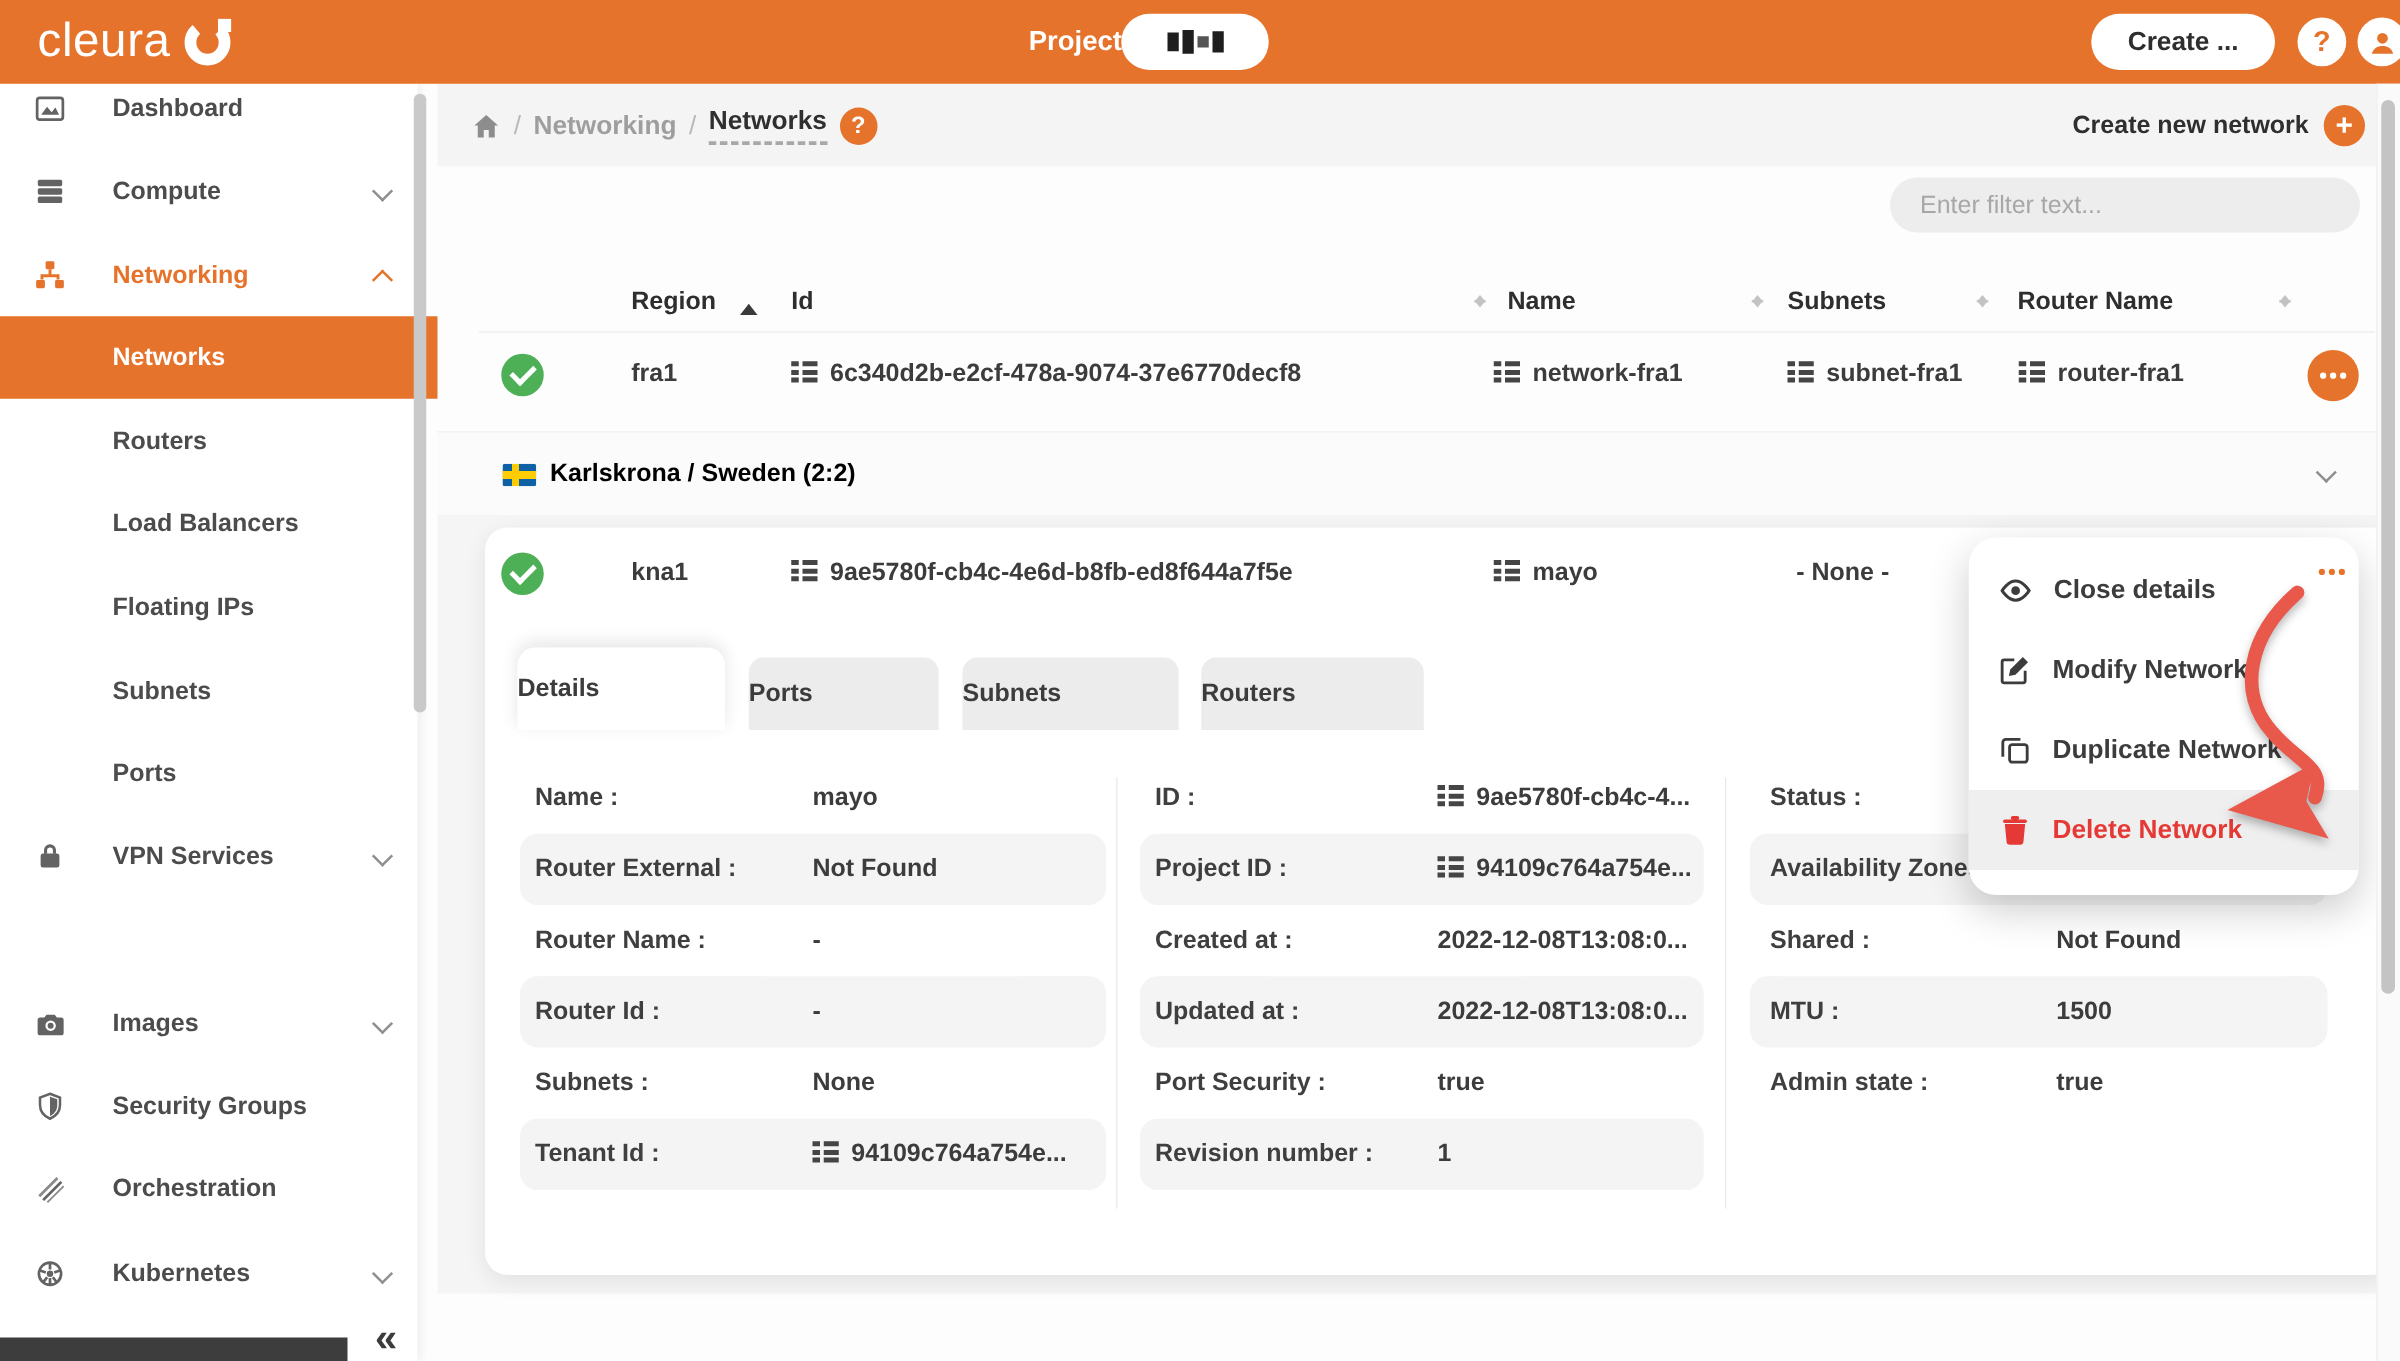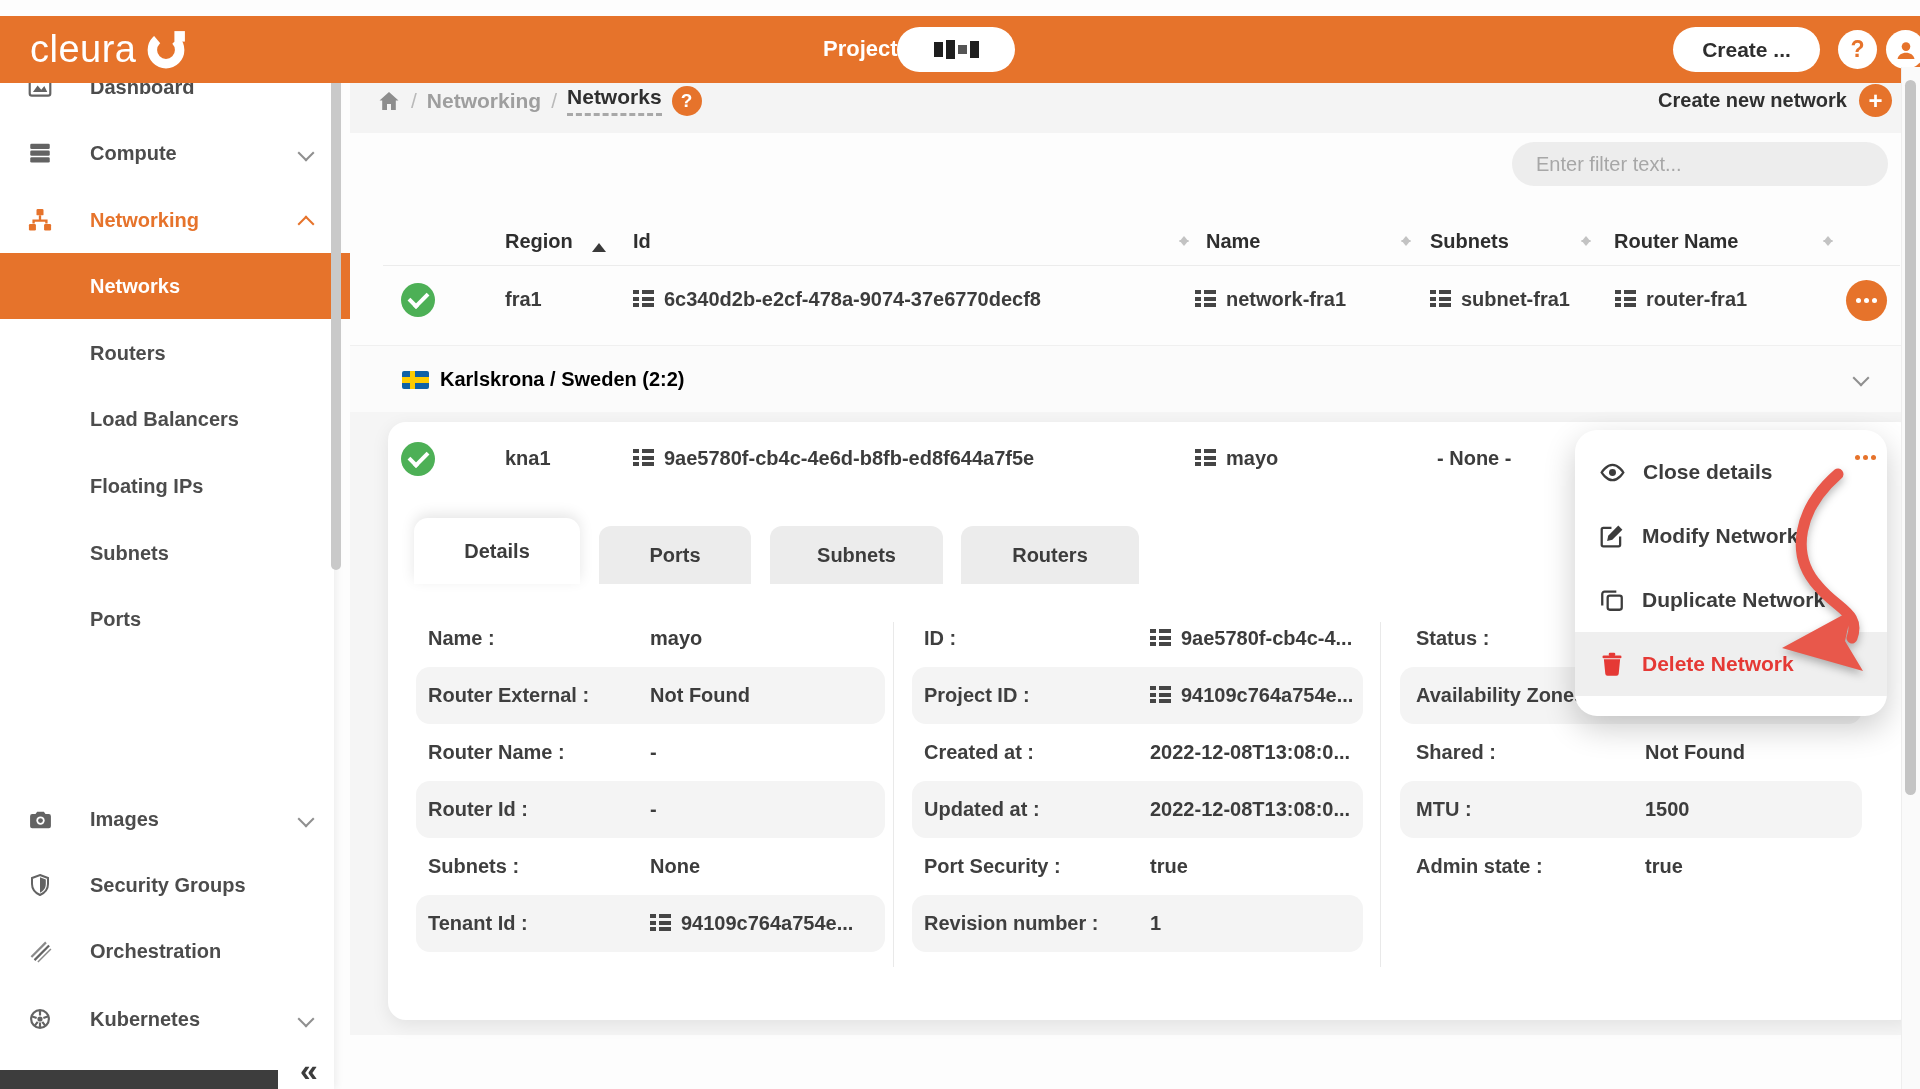--- a/index.html
+++ b/index.html
@@ -1,19 +1,19 @@
 <!DOCTYPE html>
 <html><head>
 <meta charset="utf-8">
 <style>
   html,body{margin:0;padding:0;background:#e9e9e9;}
   .screen{position:relative;width:1920px;height:1089px;overflow:hidden;
     font-family:"Liberation Sans",sans-serif;background:#fdfdfd;}
   
-  .topbar{position:absolute;left:0;top:16px;width:1920px;height:67px;background:#E6732B;z-index:10;}
+  .topbar{position:absolute;left:0;top:0;width:1920px;height:67px;background:#E6732B;z-index:10;}
   .logo{position:absolute;left:30px;top:12px;display:flex;align-items:center;gap:8px;color:#fff;
     font-size:38px;font-weight:400;letter-spacing:.5px;}
   .proj-label{position:absolute;left:823px;top:20px;color:#fff;font-size:22px;font-weight:700;}
   .proj-pill{position:absolute;left:897px;top:11px;width:118px;height:45px;border-radius:23px;background:#fff;
     display:flex;align-items:center;justify-content:center;gap:3px;}
   .pix{display:flex;align-items:center;gap:3px;}
   .pix span{display:block;width:9px;background:#1e1e1e;}
   .create-pill{position:absolute;left:1673px;top:11px;width:147px;height:45px;border-radius:23px;background:#fff;
     display:flex;align-items:center;justify-content:center;font-size:21px;font-weight:700;color:#2e2e2e;cursor:pointer;}
   .circ-btn{position:absolute;top:14px;width:39px;height:39px;border-radius:50%;background:#fff;
@@ -77,21 +77,21 @@
   .flag{position:absolute;left:52px;top:25px;width:27px;height:18px;border-radius:2px;background:
     linear-gradient(to bottom,rgba(0,0,0,0) 0 6px,#fecc00 6px 12px,rgba(0,0,0,0) 12px),
     linear-gradient(to right,#0f61a5 0 8px,#fecc00 8px 13px,#0f61a5 13px);}
   .group-label{position:absolute;left:90px;top:22px;font-size:20px;font-weight:700;color:#000000;}
   .group-chev{position:absolute;left:1505px;top:26px;}
   .gray-section{position:absolute;left:350px;top:412px;width:1570px;height:623px;background:#f5f5f5;}
   
   .card{position:absolute;left:388px;top:422px;width:1512px;height:598px;background:#fff;border-radius:18px;
     box-shadow:0 5px 18px rgba(0,0,0,.08);z-index:2;padding-left:16px;}
   .tab{position:absolute;top:104px;height:58px;background:#ececec;border-radius:12px 12px 0 0;
-    display:flex;align-items:center;justify-content:center;font-size:20px;font-weight:700;color:#3c3c3c;cursor:pointer;}
+    display:flex;align-items:center;justify-content:flex-start;font-size:20px;font-weight:700;color:#3c3c3c;cursor:pointer;}
   .tab.active{top:96px;height:66px;background:#fff;border-radius:14px 14px 0 0;
     box-shadow:0 -4px 14px rgba(0,0,0,.10);z-index:3;}
   .dcol{position:absolute;top:188px;}
   .drow{position:relative;height:57px;display:flex;align-items:center;border-radius:14px;}
   .drow:nth-child(even){background:#f4f4f4;}
   .dlabel{font-size:20px;font-weight:700;color:#3f3f3f;white-space:nowrap;}
   .dval{position:absolute;font-size:20px;font-weight:700;color:#3c3c3c;white-space:nowrap;}
   .vline{position:absolute;top:200px;width:1px;height:345px;background:#e9e9e9;}
   
   .menu{position:absolute;left:1575px;top:430px;width:312px;height:286px;background:#fff;border-radius:22px;
@@ -190,20 +190,30 @@
       <span class="slabel">Load Balancers</span>
     </div>
     <div class="sitem" style="top:386px">
       <span class="slabel">Floating IPs</span>
     </div>
     <div class="sitem" style="top:453px">
       <span class="slabel">Subnets</span>
     </div>
     <div class="sitem" style="top:519px">
       <span class="slabel">Ports</span>
+    </div>
+    <div class="sitem" style="top:585px">
+      <span class="sicon">
+        <svg width="24" height="24" viewBox="0 0 24 24" fill="#636363">
+            <path d="M7.2 10V7.2a4.8 4.8 0 0 1 9.6 0V10h-2.5V7.2a2.3 2.3 0 0 0-4.6 0V10z"></path>
+            <rect x="4.5" y="9.8" width="15" height="11.2" rx="2"></rect>
+          </svg>
+      </span>
+      <span class="slabel">VPN Services</span>
+      <span class="chev"></span>
     </div>
     <div class="sitem" style="top:719px">
       <span class="sicon">
         <svg width="25" height="25" viewBox="0 0 24 24">
             <path d="M4 6.8h3.2L8.8 4.6h6.4l1.6 2.2H20a2 2 0 0 1 2 2v9.6a2 2 0 0 1-2 2H4a2 2 0 0 1-2-2V8.8a2 2 0 0 1 2-2z" fill="#636363"></path>
             <circle cx="12" cy="13" r="4" fill="#fff"></circle>
             <circle cx="12" cy="13" r="2.3" fill="#636363"></circle>
           </svg>
       </span>
       <span class="slabel">Images</span>

